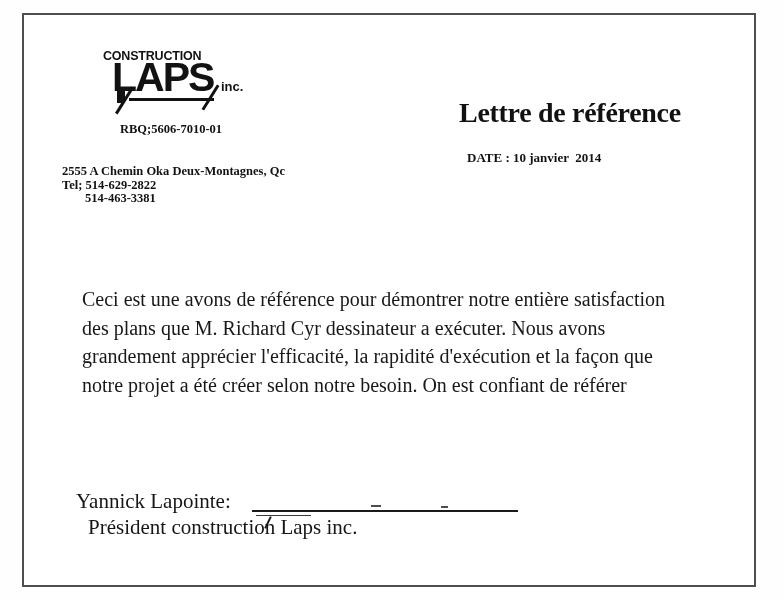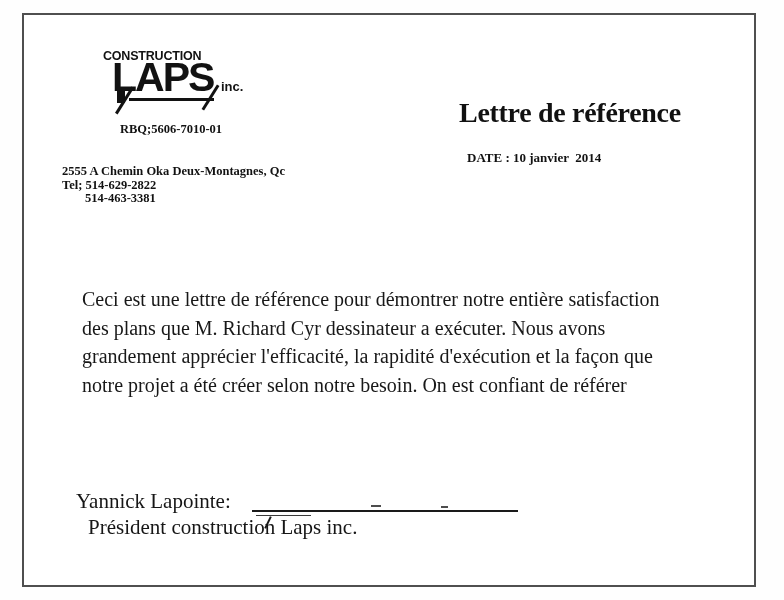--- a/index.html
+++ b/index.html
@@ -216,21 +216,21 @@
   <div class="address">
     <div>2555 A Chemin Oka Deux-Montagnes, Qc</div>
     <div>Tel; 514-629-2822</div>
     <div class="phone2">514-463-3381</div>
   </div>
 
   <div class="title">Lettre de référence</div>
   <div class="date">DATE : 10 janvier  2014</div>
 
   <div class="body-text">
-    <div class="line">Ceci est une lettre de référence pour démontrer notre entière satisfaction</div>
+    <div class="line">Ceci est une avons de référence pour démontrer notre entière satisfaction</div>
     <div class="line">des plans que M. Richard Cyr dessinateur a exécuter. Nous avons</div>
     <div class="line">grandement apprécier l'efficacité, la rapidité d'exécution et la façon que</div>
     <div class="line">notre projet a été créer selon notre besoin. On est confiant de référer</div>
   </div>
 
   <div class="sig-name">Yannick Lapointe:</div>
   <div class="sig-line"></div>
   <div class="sig-line-frag"></div>
   <div class="sig-dash-1"></div>
   <div class="sig-dash-2"></div>

